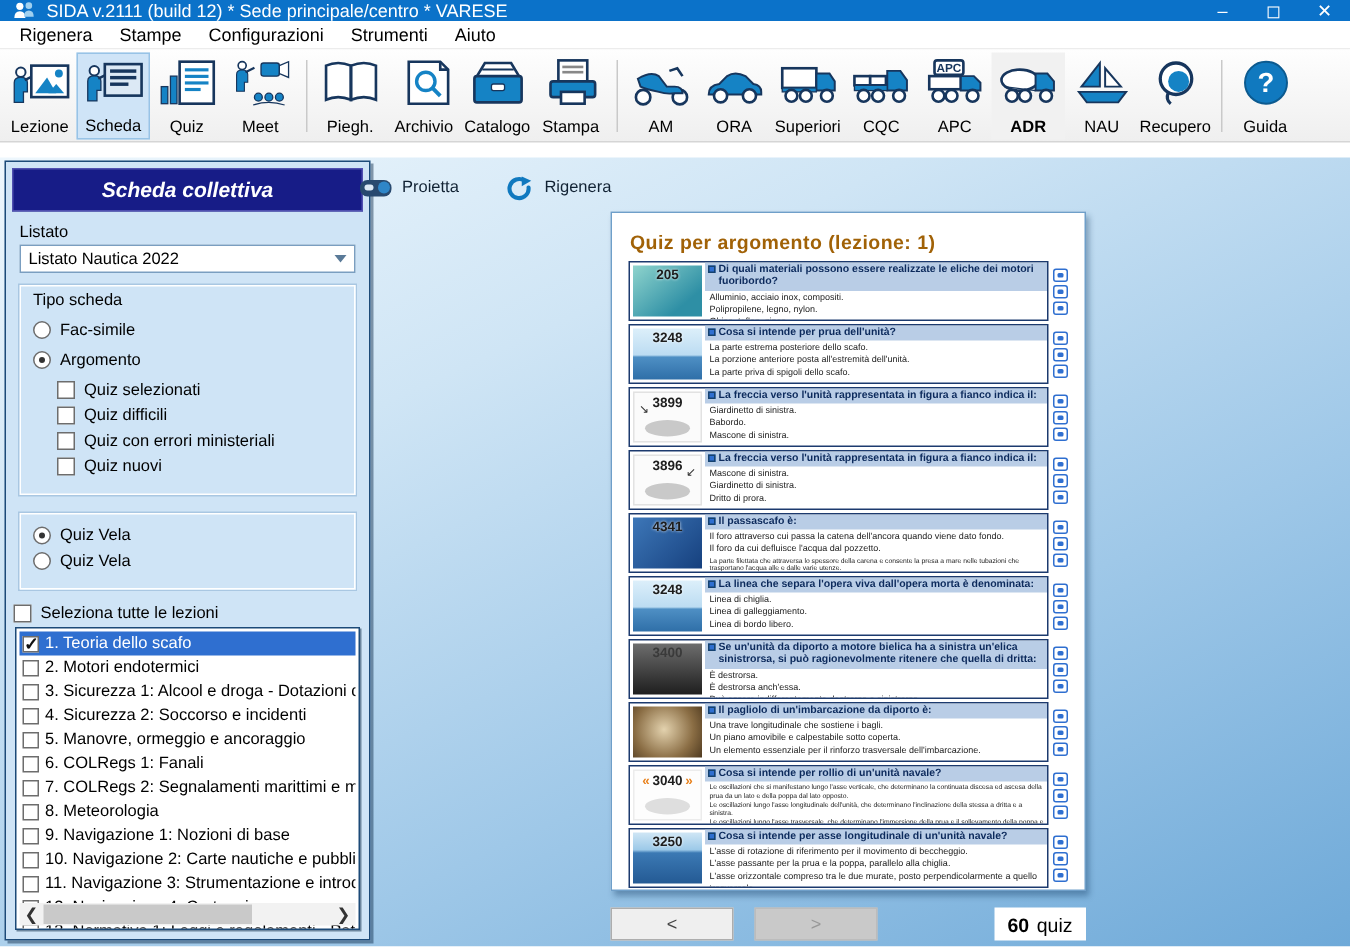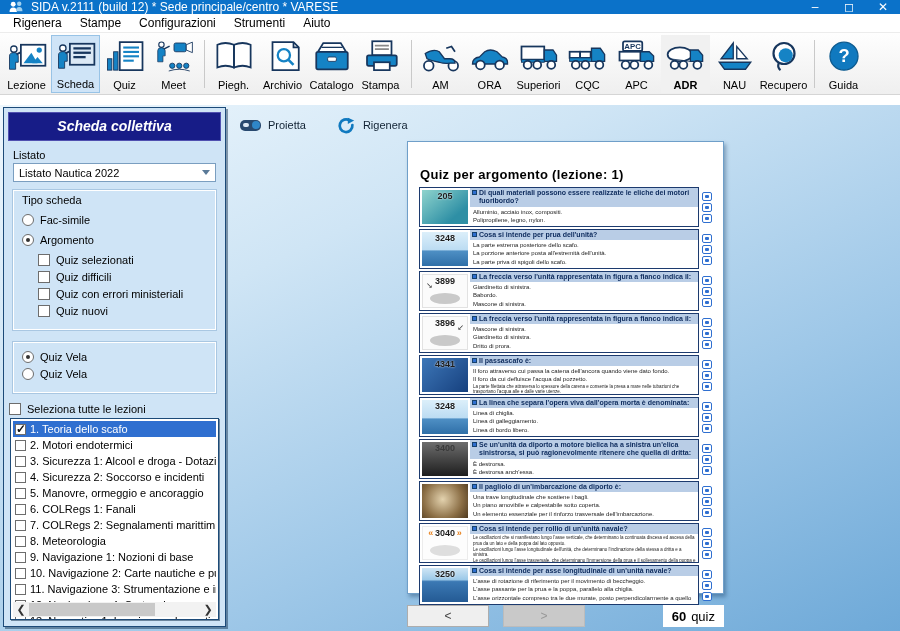--- a/index.html
+++ b/index.html
@@ -25,21 +25,21 @@
   .tb-item.sep-after { margin-right:11px; }
   .tb-item.sep-after::after { content:""; position:absolute; right:-7px; top:5px; bottom:5px; width:1px; background:#c9c9c9; }
   .tbsvg { width:42px; height:36px; }
   .tb-label { font-size:11px; color:#000; line-height:1.2; }
 
   
   .content { position:absolute; top:105px; left:0; right:0; bottom:0;
              background:linear-gradient(155deg,#eef7fd 0%, #cfe5f5 30%, #9fc8e8 65%, #6ea9d8 100%); }
 
   
-  .sidebar { position:absolute; top:2px; left:3px; width:223px; bottom:4px; background:#cfe4f6;
+  .sidebar { position:absolute; top:2px; left:3px; width:244px; bottom:4px; background:#cfe4f6;
              border:1px solid #1c4a78; box-shadow:2px 2px 0 rgba(10,40,70,.45); display:flex; flex-direction:column; padding:4px 0 6px 0; }
   .sb-title { margin:0 4px 6px 4px; background:#171c87; color:#fff; font-size:14px; font-weight:bold; font-style:italic;
               text-align:center; padding:5px 0 6px 0; border:1px solid #5050b0; }
   .sb-label { font-size:11px; margin:2px 0 2px 9px; }
   .combo { margin:0 9px 5px 9px; height:19px; background:#fff; border:1px solid #7a9ec0; display:flex; align-items:center;
            font-size:11px; padding-left:5px; }
   .combo-value { flex:1; }
   .combo-arrow { width:18px; display:flex; align-items:center; justify-content:center; }
   .combo-arrow::after { content:""; border-left:4px solid transparent; border-right:4px solid transparent; border-top:5px solid #5a7a98; }
 
@@ -71,21 +71,21 @@
   .main { position:absolute; left:228px; top:0; right:0; bottom:0; }
   .ctrl-row { position:absolute; top:11px; left:12px; display:flex; align-items:center; gap:30px; font-size:11px; color:#123; }
   .ctrl { display:flex; align-items:center; gap:7px; }
   .toggle-ic { width:21px; height:11px; background:#28496f; border-radius:5px; position:relative; flex:none; }
   .toggle-ic::before { content:""; position:absolute; left:3px; top:3.5px; width:6px; height:4px; background:#dce8f4; border-radius:2px; }
   .toggle-ic::after { content:""; position:absolute; right:1.5px; top:1.5px; width:8px; height:8px; background:#2f86c8; border-radius:50%; }
 
   
   .page { position:absolute; left:179px; top:36px; width:317px; height:453px; background:#fff;
           border:1px solid #6f9fc9; box-shadow:2px 3px 4px rgba(20,60,100,.4); padding:7px 10px 5px 11px; }
-  .page-title { color:#000000; font-weight:bold; font-size:13px; margin:18px 0 5px 1px; letter-spacing:.3px; }
+  .page-title { color:#a16207; font-weight:bold; font-size:13px; margin:5px 0 5px 1px; letter-spacing:.3px; }
   .quiz-list { display:flex; flex-direction:column; gap:2px; }
   .quiz-row { display:flex; gap:3px; height:40px; }
   .quiz-box { flex:1; border:1px solid #1c3a6e; background:#fff; display:flex; overflow:hidden; }
   .thumb { width:46px; flex:none; margin:2px; position:relative; overflow:hidden; }
   .thumb-num { position:absolute; top:1px; left:0; right:0; text-align:center; font-weight:bold; font-size:9px; color:#1d1d1d;
                text-shadow:0 0 2px rgba(255,255,255,.9); }
   .q-main { flex:1; display:flex; flex-direction:column; min-width:0; }
   .q-head { background:#b9cde6; color:#0c2a5c; font-weight:bold; font-size:7px; line-height:1.2; padding:1px 2px;
             display:flex; gap:2px; align-items:flex-start; }
   .q-badge { width:5px; height:5px; background:#2f6fd0; border:1px solid #16426e; flex:none; margin-top:1px; }

